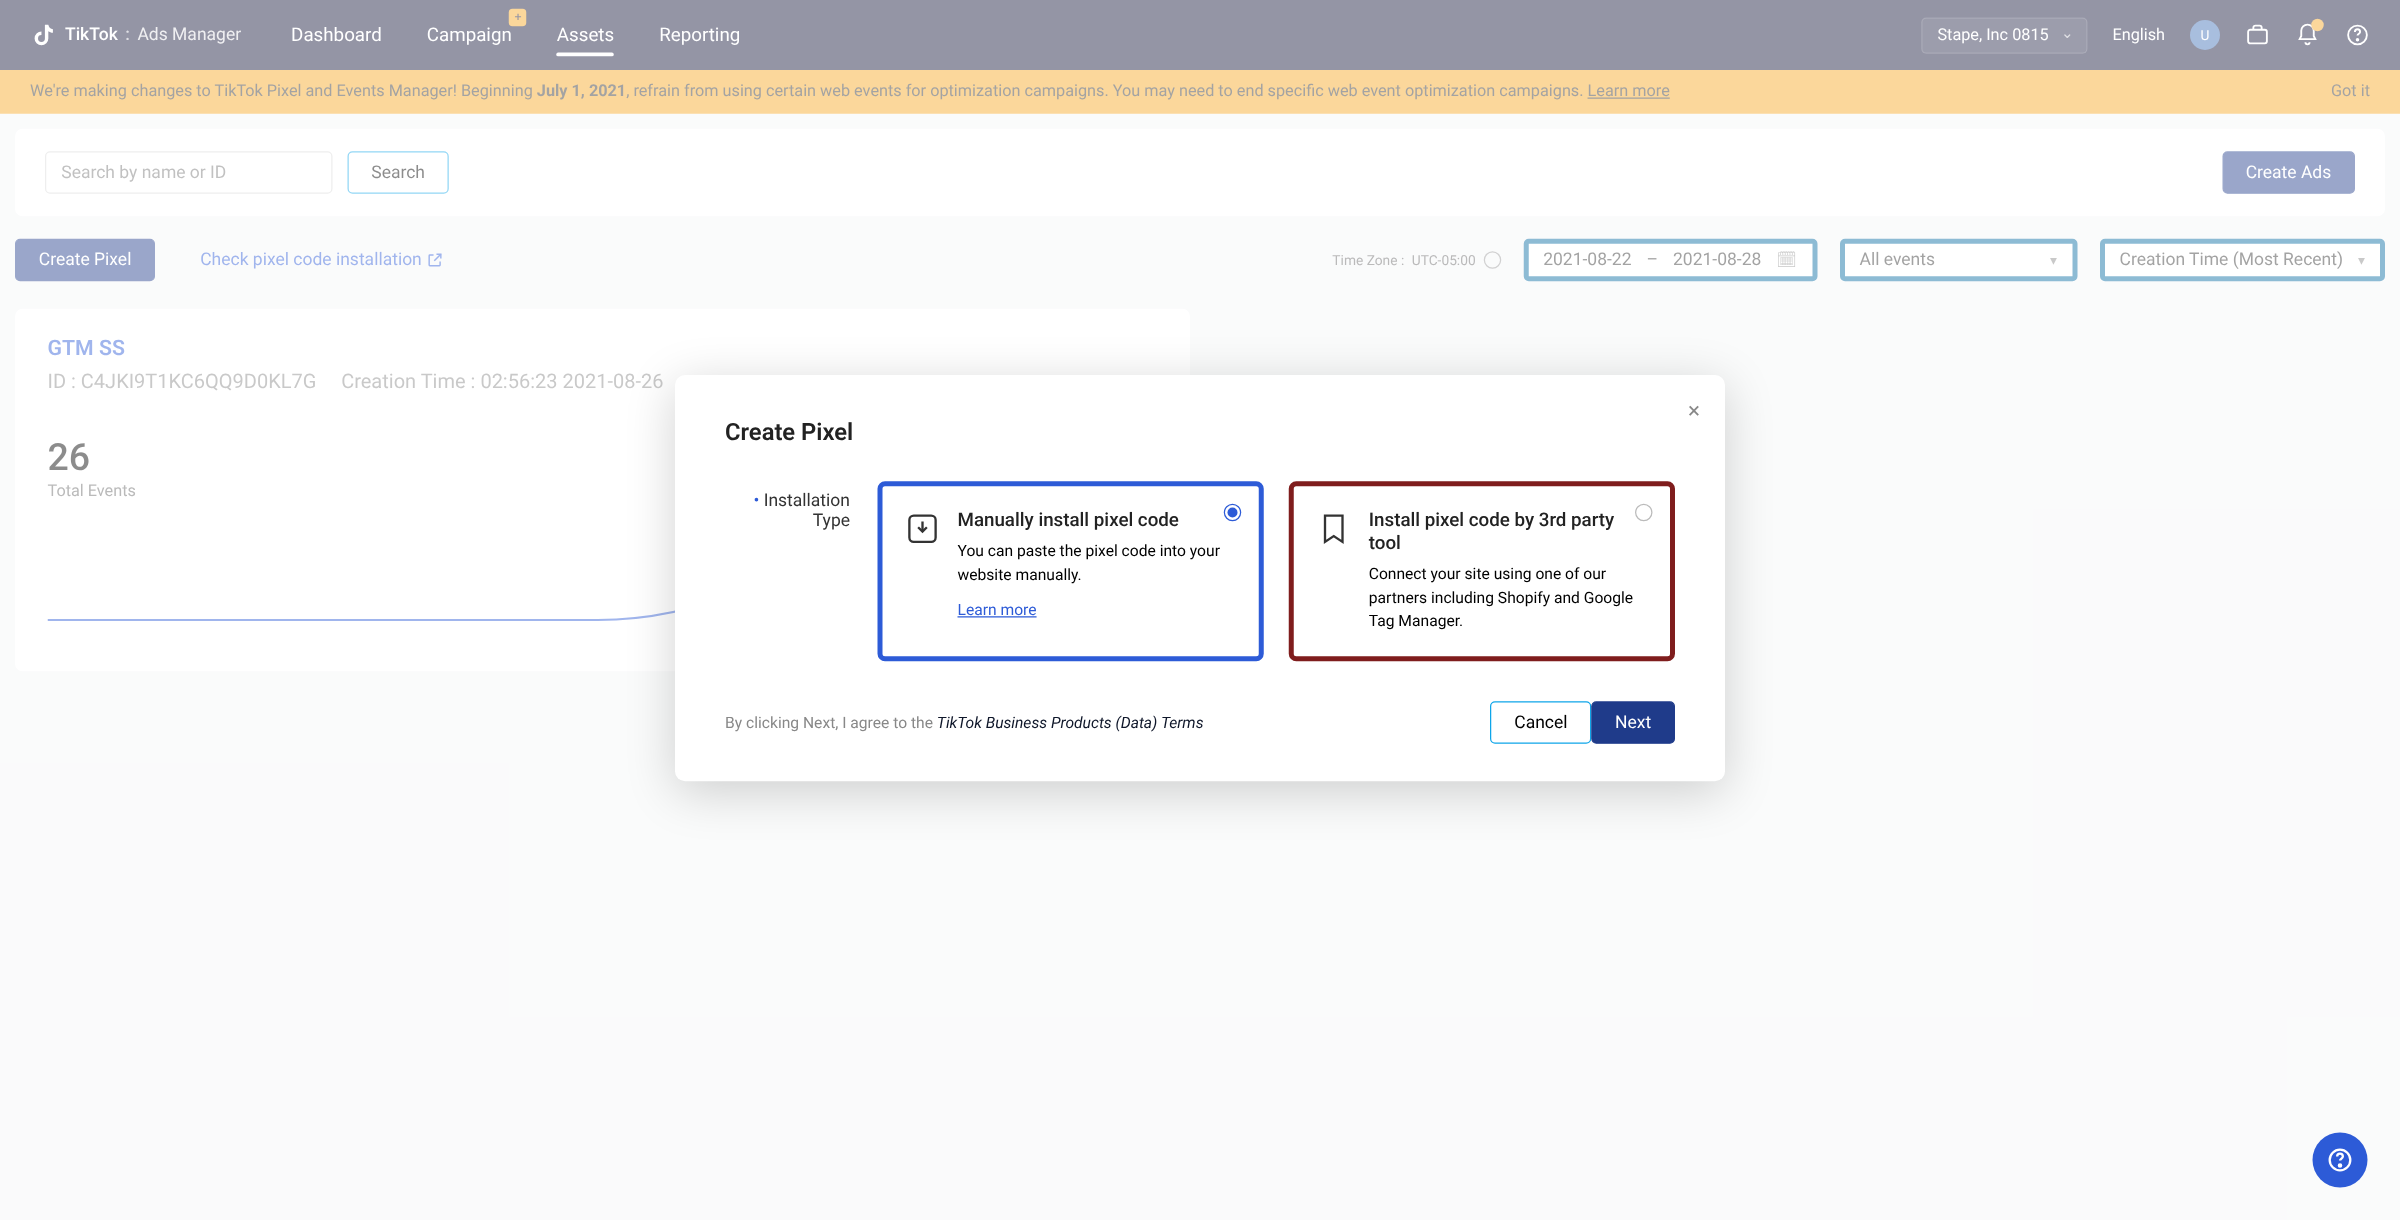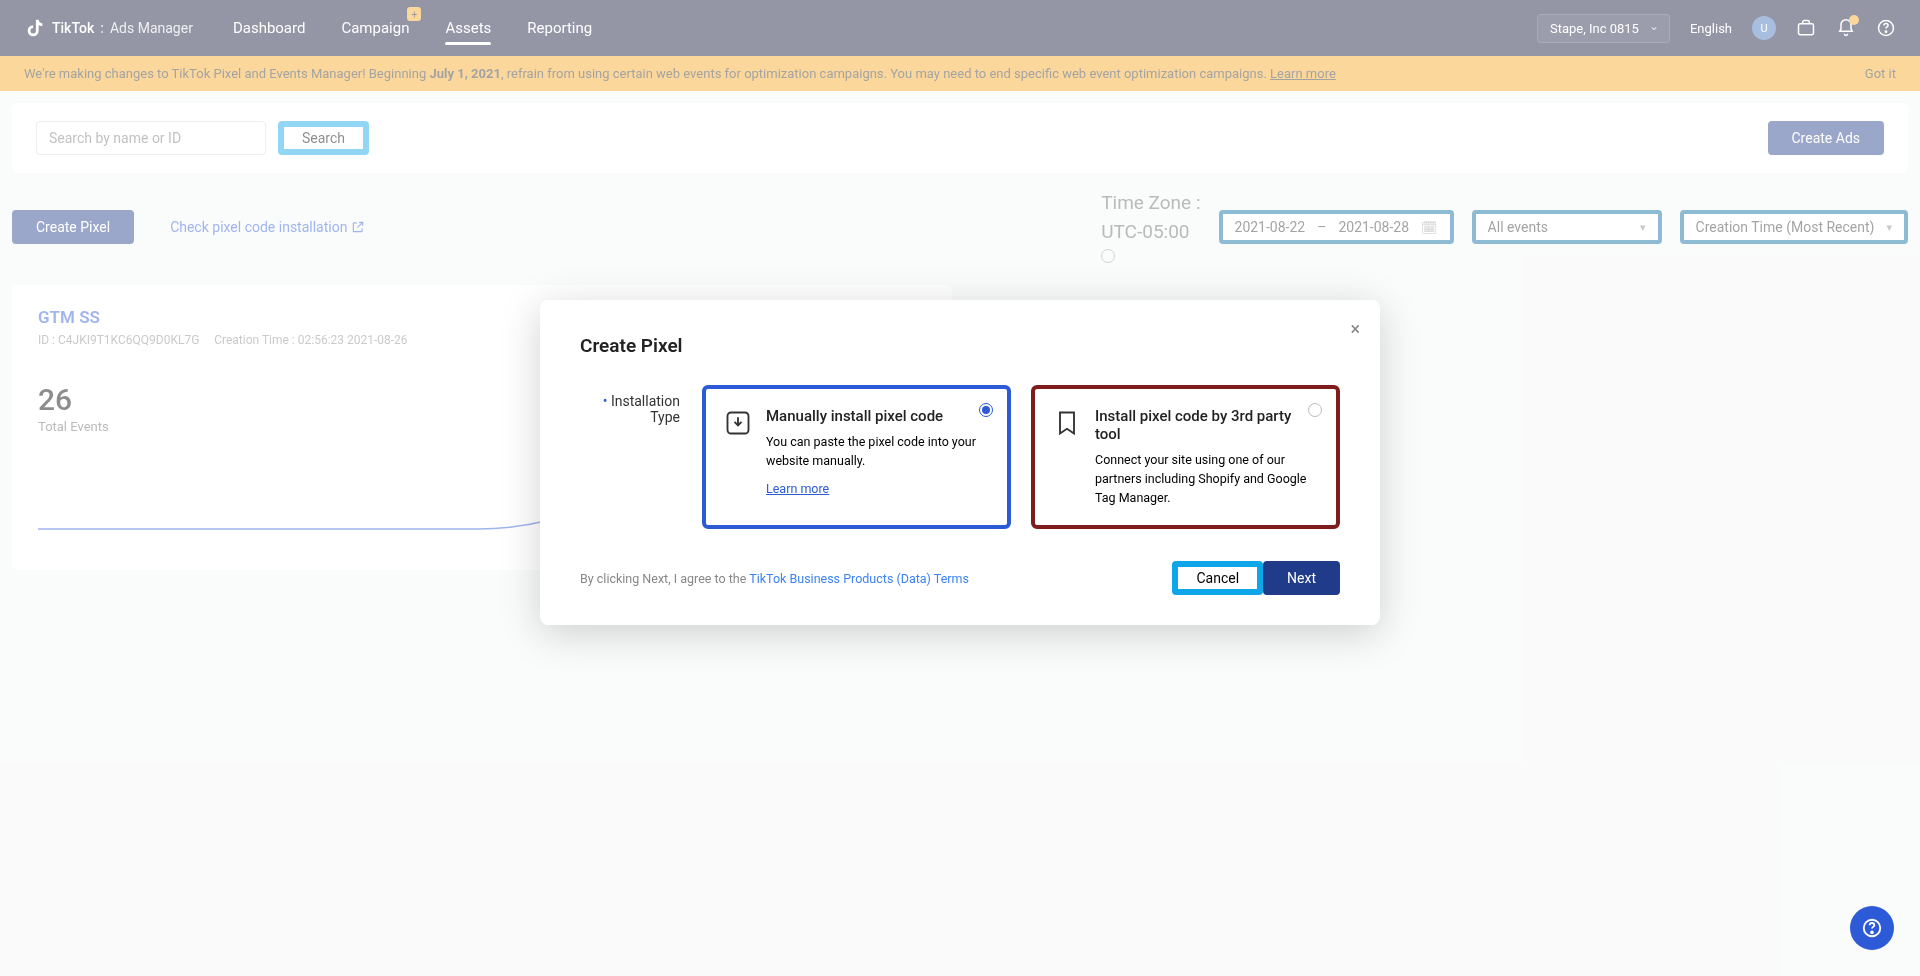--- a/index.html
+++ b/index.html
@@ -25,38 +25,38 @@
 
   
   .banner { background:#f5a623; color:#333; font-size:13px; padding:10px 24px; display:flex; align-items:center; }
   .banner-text { flex:1; }
   .banner a { color:#333; text-decoration:underline; }
   .banner-close { font-size:13px; cursor:pointer; }
 
   
   .panel { background:#fff; margin:12px; border-radius:6px; padding:18px 24px; display:flex; align-items:center; gap:12px; }
   .search-input { width:230px; height:34px; border:1px solid #d9d9d9; border-radius:4px; padding:0 12px; font-size:14px; color:#555; }
-  .btn { height:34px; padding:0 18px; border-radius:4px; border:6px solid #0ea5e9; background:#fff; font-size:14px; cursor:pointer; display:inline-flex; align-items:center; }
+  .btn { height:34px; padding:0 18px; border-radius:4px; border:1px solid #0ea5e9; background:#fff; font-size:14px; cursor:pointer; display:inline-flex; align-items:center; }
   .btn.primary { background:#1f3b8a; border-color:#1f3b8a; color:#fff; }
   .btn.link { border:none; color:#2d5bd7; background:transparent; }
   .spacer { flex:1; }
 
   
   .row2 { display:flex; align-items:center; gap:18px; padding: 6px 12px 0 12px; }
-  .timezone { font-size:19px; color:#666; display:flex; align-items:flex-start; gap:6px; margin-left:auto;flex-direction:column; }
+  .timezone { font-size:11px; color:#666; display:flex; align-items:flex-end; gap:6px; margin-left:auto; }
   .tz-icon { width:14px;height:14px;border:1px solid #999;border-radius:50%;display:inline-block; }
   .date-range, .select { height:34px; border:4px solid #0369a1; border-radius:4px; background:#fff; padding:0 12px; font-size:14px; display:flex; align-items:center; gap:12px; color:#333; }
   .select { min-width:190px; justify-content:space-between; }
   .select .chev { font-size:11px; color:#888; }
   .date-range .cal { font-size:13px; color:#888; }
 
   
   .card { background:#fff; margin:22px 12px; border-radius:6px; padding:22px 26px; width:940px; position:relative; }
   .card-title { color:#2d5bd7; font-size:17px; font-weight:600; }
-  .card-sub { font-size:12px; color:#888; margin-top:6px; }
+  .card-sub { font-size:16px; color:#888; margin-top:6px; }
   .big-num { font-size:30px; font-weight:500; margin-top:35px; }
   .big-lbl { font-size:13px; color:#666; margin-top:2px; }
   .spark { margin-top:40px; }
 
   
   .overlay { position:absolute; inset:0; background:rgba(255,255,255,0.55); display:flex; align-items:flex-start; justify-content:center; padding-top:300px; }
   .modal { width:840px; background:#fff; border-radius:8px; box-shadow:0 8px 40px rgba(0,0,0,.18); padding:34px 40px 30px 40px; position:relative; }
   .modal-close { position:absolute; top:18px; right:20px; font-size:18px; color:#888; cursor:pointer; }
   .modal h2 { font-size:19px; font-weight:600; color:#222; }
   .field-row { display:flex; margin-top:28px; gap:22px; }
@@ -70,21 +70,21 @@
   .opt.selected .radio { border-color:#2d5bd7; }
   .opt.selected .radio::after { content:""; position:absolute; inset:2px; background:#2d5bd7; border-radius:50%; }
   .opt-icon { width:28px; height:28px; flex:0 0 28px; margin-top:2px; }
   .opt-icon svg { width:100%; height:100%; }
   .opt-body { flex:1; }
   .opt-title { font-size:15px; font-weight:500; color:#222; }
   .opt-desc { font-size:12.5px; color:#000000; margin-top:8px; line-height:1.5; }
   .opt-learn { font-size:12.5px; color:#2d5bd7; margin-top:10px; display:inline-block; }
   .modal-foot { display:flex; align-items:center; margin-top:32px; }
   .terms { font-size:12.5px; color:#888; }
-  .terms a { color:#3b82f6; text-decoration:none; }
+  .terms a { color:#0f172a; text-decoration:none;font-style:italic; }
   .foot-btns { margin-left:auto; display:flex; gap:0; }
 
   
   .fab { position:absolute; right:26px; bottom:26px; width:44px; height:44px; border-radius:50%; background:#2d5bd7; color:#fff; display:flex; align-items:center; justify-content:center; font-size:20px; cursor:pointer; }
 </style>
 </head>
 <body>
 
 <div class="header">
   <div class="logo">

